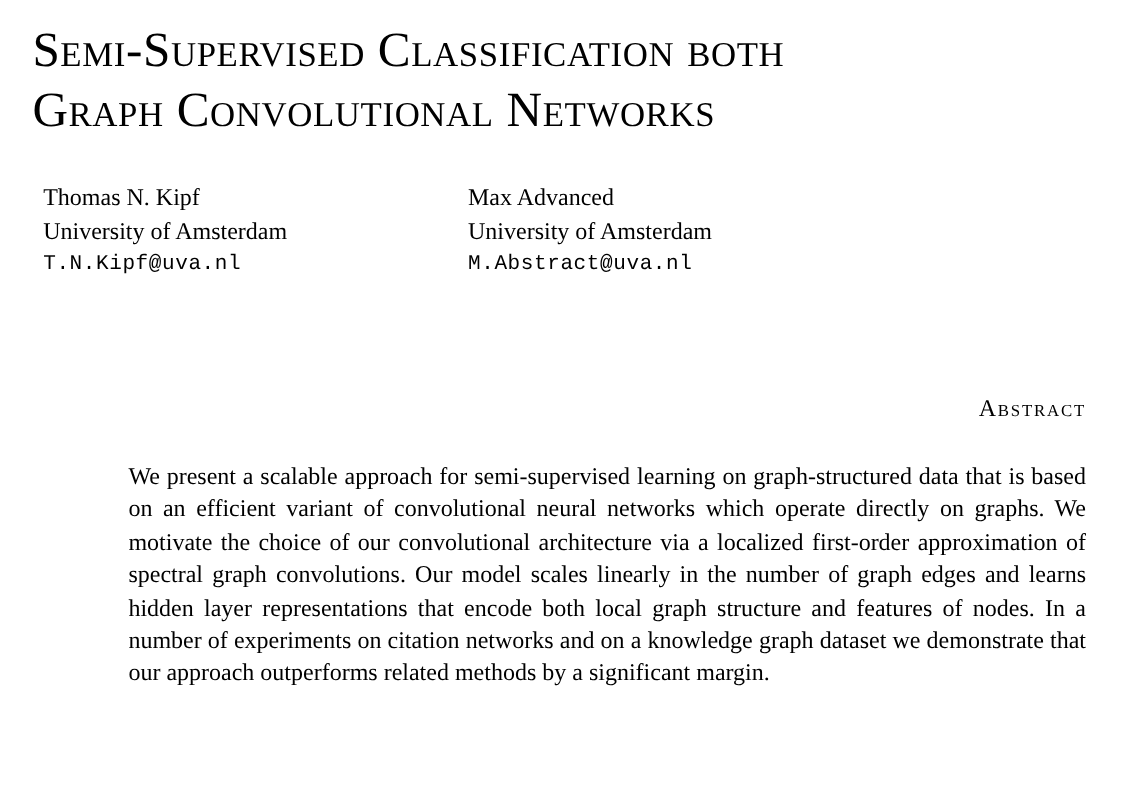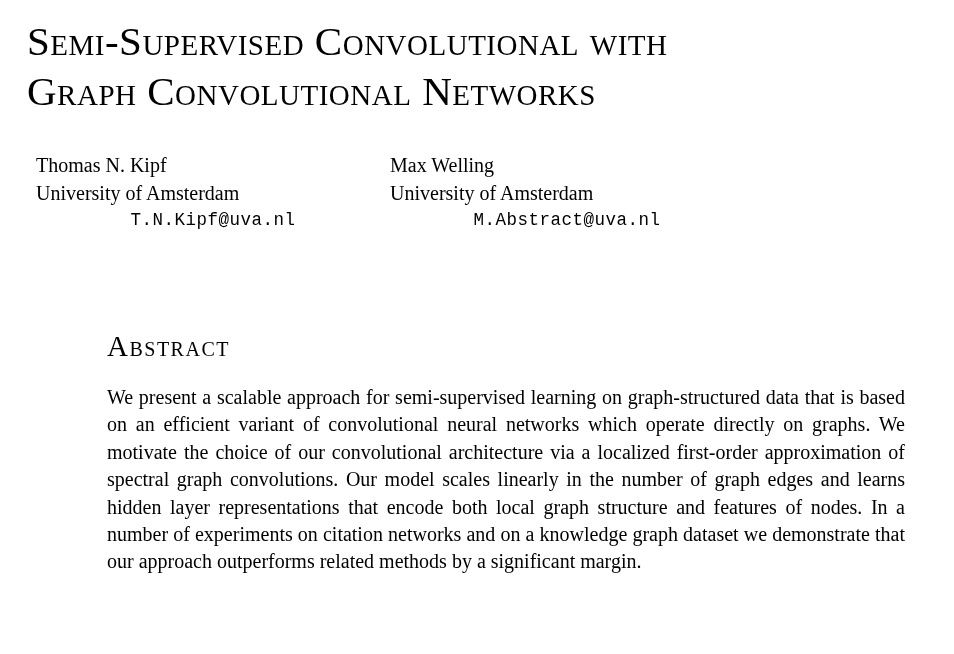--- a/index.html
+++ b/index.html
@@ -38,31 +38,30 @@
     font-size: 20px;
     line-height: 27.5px;
   }
   .author { width: 354px; }
   .author-name { font-weight: normal; }
   .author-affiliation { font-weight: normal; }
   .author-email {
     font-family: "Liberation Mono", monospace;
     font-size: 17.5px;
     letter-spacing: 0.5px;
-    text-align: center;
   }
 
   .abstract-heading {
     position: absolute;
     left: 107px;
     top: 330px;
     width: 798px;
     margin: 0;
-    text-align: left;
-    font-size: 29px;
+    text-align: right;
+    font-size: 20px;
     font-weight: normal;
     font-variant: small-caps;
     letter-spacing: 1.5px;
   }
   .abstract-body {
     position: absolute;
     left: 107px;
     top: 384px;
     width: 798px;
     margin: 0;
@@ -71,34 +70,34 @@
     text-align: justify;
     hyphens: none;
   }
 </style>
 </head>
 <body>
 
 <div>
 
   <h1 class="paper-title">
-    <span class="title-line">Semi-Supervised Convolutional with</span>
+    <span class="title-line">Semi-Supervised Classification both</span>
     <span class="title-line">Graph Convolutional Networks</span>
   </h1>
 
   <div class="authors">
 
     <div class="author">
       <div class="author-name">Thomas N. Kipf</div>
       <div class="author-affiliation">University of Amsterdam</div>
       <div class="author-email">T.N.Kipf@uva.nl</div>
     </div>
 
     <div class="author">
-      <div class="author-name">Max Welling</div>
+      <div class="author-name">Max Advanced</div>
       <div class="author-affiliation">University of Amsterdam</div>
       <div class="author-email">M.Abstract@uva.nl</div>
     </div>
 
   </div>
 
   <div>
     <h2 class="abstract-heading">Abstract</h2>
     <p class="abstract-body">We present a scalable approach for semi-supervised learning on graph-structured data that is based on an efficient variant of convolutional neural networks which operate directly on graphs. We motivate the choice of our convolutional architecture via a localized first-order approximation of spectral graph convolutions. Our model scales linearly in the number of graph edges and learns hidden layer representations that encode both local graph structure and features of nodes. In a number of experiments on citation networks and on a knowledge graph dataset we demonstrate that our approach outperforms related methods by a significant margin.</p>
   </div>

